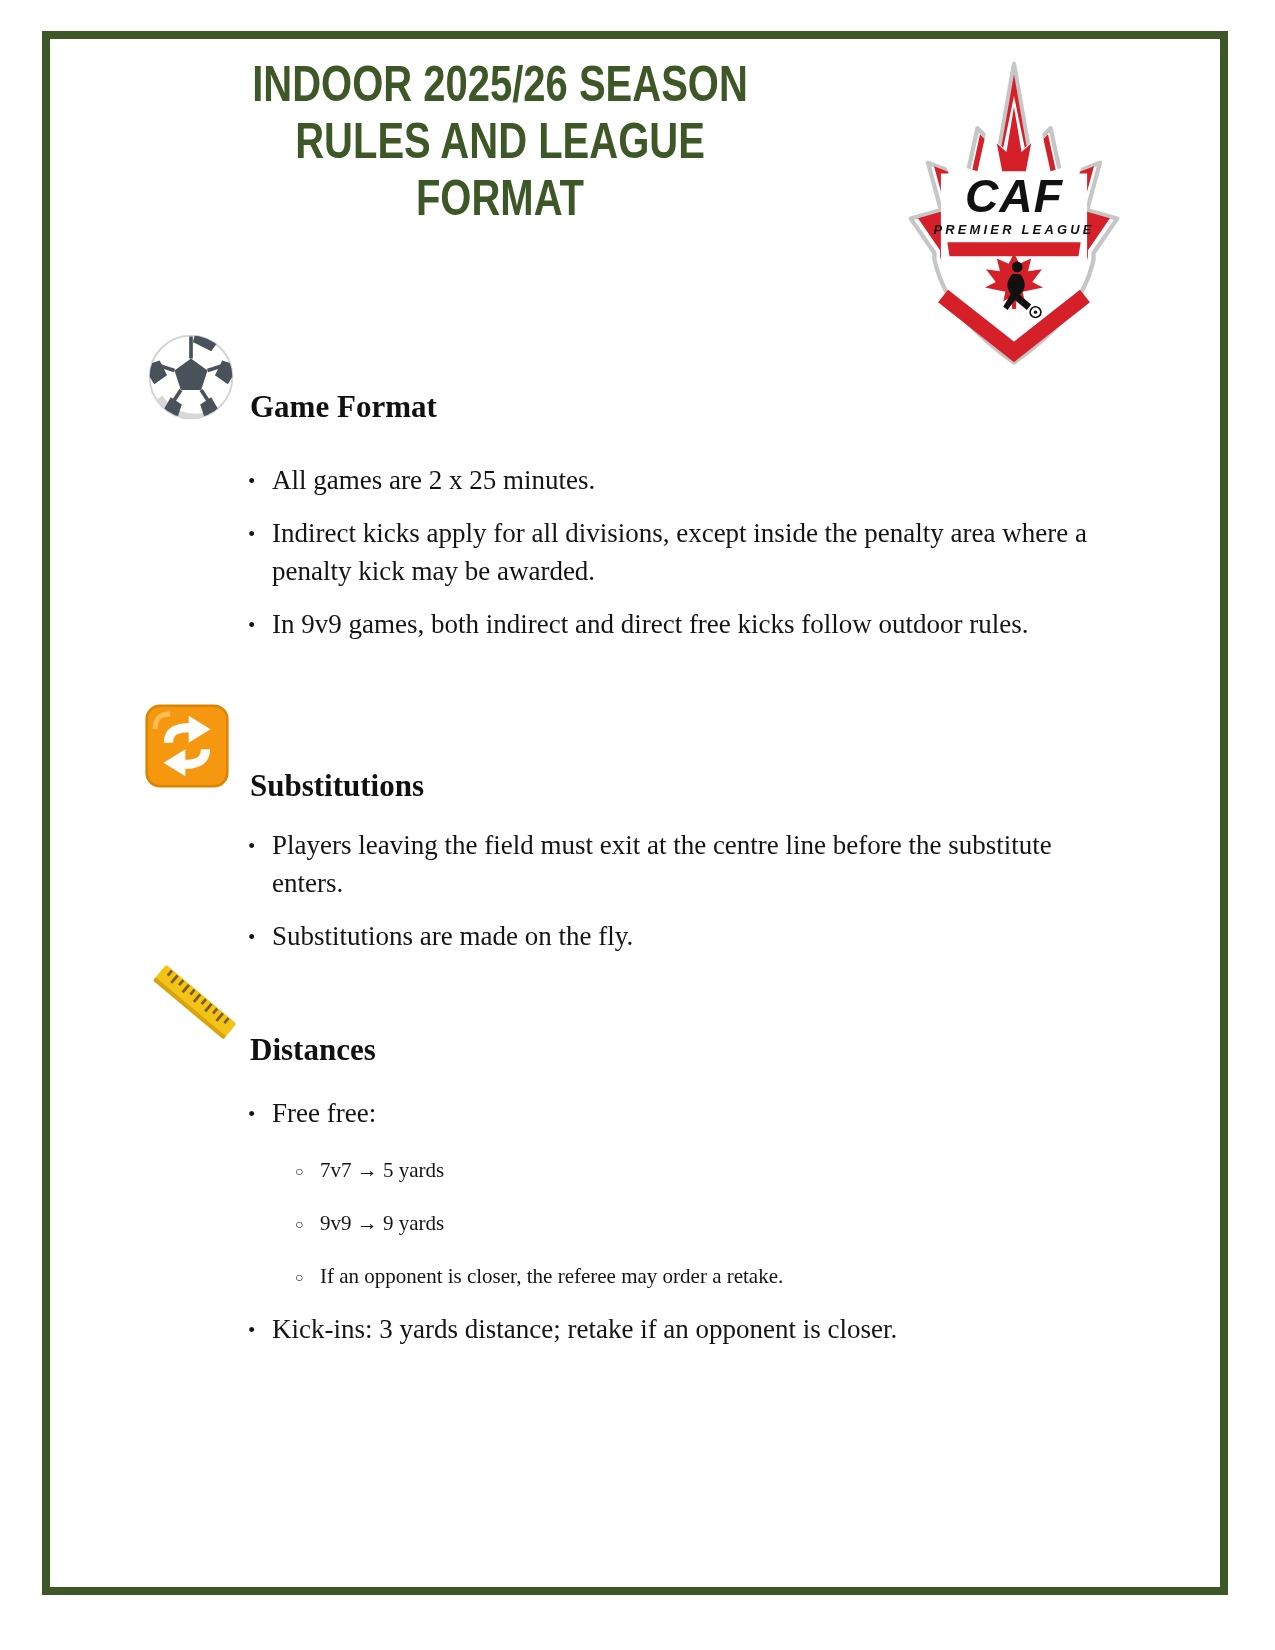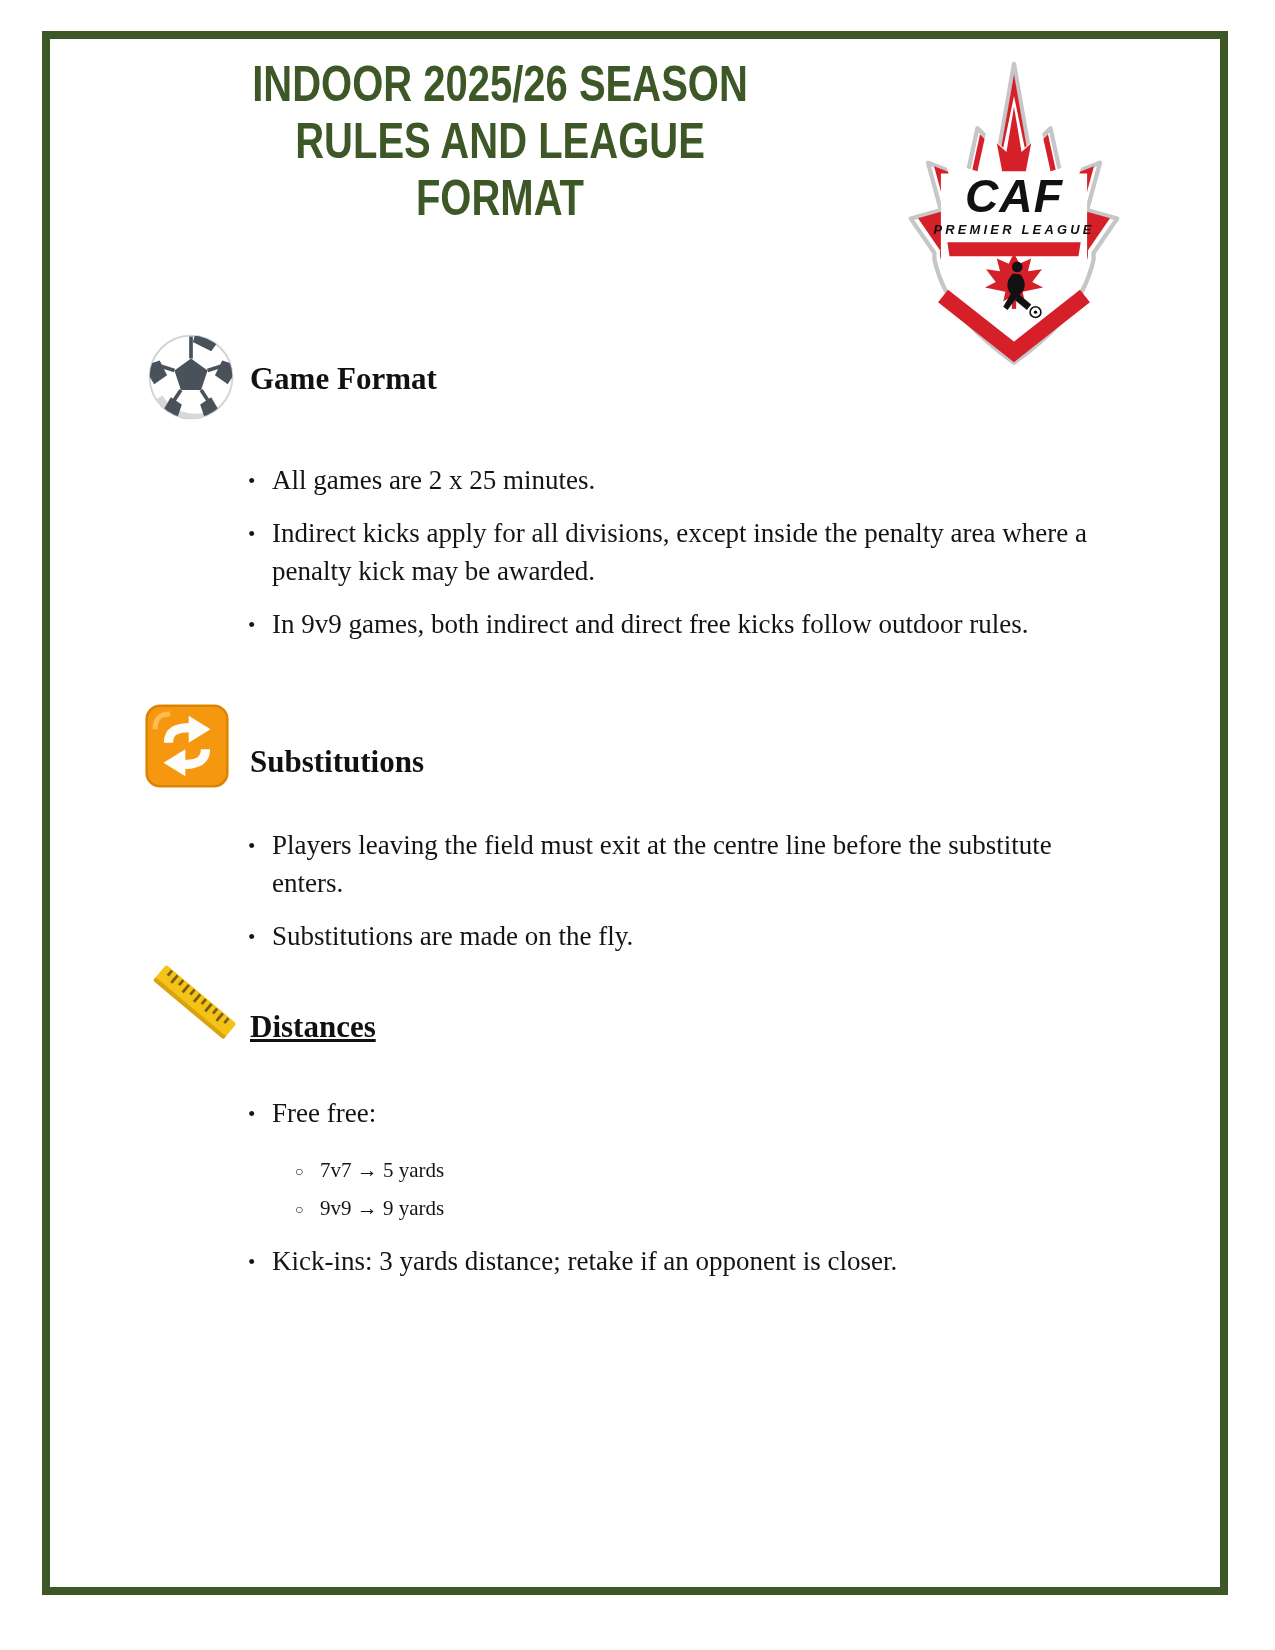--- a/index.html
+++ b/index.html
@@ -17,30 +17,30 @@
   }
   .content {
     position:absolute; left:145px; top:56px; width:990px;
   }
   .doc-title {
     width:710px; text-align:center; color:#3d5826;
     font-family:"Liberation Sans", sans-serif; font-weight:800;
     font-size:50px; line-height:57px; letter-spacing:0px;
     transform:scaleX(0.80); transform-origin:50% 0;
   }
-  .section-header { display:flex; align-items:center; margin:0; }
+  .section-header { display:flex; align-items:flex-end; margin:0; }
   .icon-box { width:95px; flex:0 0 95px; display:flex; align-items:flex-end; }
   h2.section-heading {
     font-family:"Liberation Serif", serif; font-weight:700;
     font-size:31px; color:#111; position:relative; margin-left:10px;
     white-space:nowrap;
   }
   .off1 { top:2px; }
   .off2 { top:16px; }
-  .off3 { top:24px;text-decoration:underline; }
+  .off3 { top:24px; }
   .sec-1 { margin-top:104px; }
   .sec-2 { margin-top:61px; }
   .sec-3 { margin-top:7px; }
   ul.bullets {
     list-style:none; padding-left:127px; margin-top:38px;
   }
   ul.bullets.dist { margin-top:50px; }
   ul.bullets > li {
     position:relative; font-size:27px; line-height:38px; max-width:845px;
   }
@@ -48,21 +48,21 @@
   ul.bullets > li::before {
     content:"\2022"; position:absolute; left:-24px; top:1px;
     font-size:21px; color:#141414;
   }
   ul.sub-bullets {
     list-style:none; padding-left:48px; margin-top:19px;
   }
   ul.sub-bullets > li {
     position:relative; font-size:21px; line-height:38px; max-width:790px;
   }
-  ul.sub-bullets > li + li { }
+  ul.sub-bullets > li + li { margin-top:15px; }
   ul.sub-bullets > li::before {
     content:"\25CB"; position:absolute; left:-25px; top:2px;
     font-size:14px; color:#141414;
   }
 </style>
 </head>
 <body>
 
 <div class="page-border"></div>
 
@@ -174,19 +174,20 @@
         </svg>
       </div>
       <h2 class="section-heading off3">Distances</h2>
     </div>
     <ul class="bullets dist">
       <li>
         <span>Free free:</span>
         <ul class="sub-bullets">
           <li>7v7 → 5 yards</li>
           <li>9v9 → 9 yards</li>
+          <li>If an opponent is closer, the referee may order a retake.</li>
         </ul>
       </li>
       <li>Kick-ins: 3 yards distance; retake if an opponent is closer.</li>
     </ul>
   </div>
 
 </div>
 
 </body></html>

